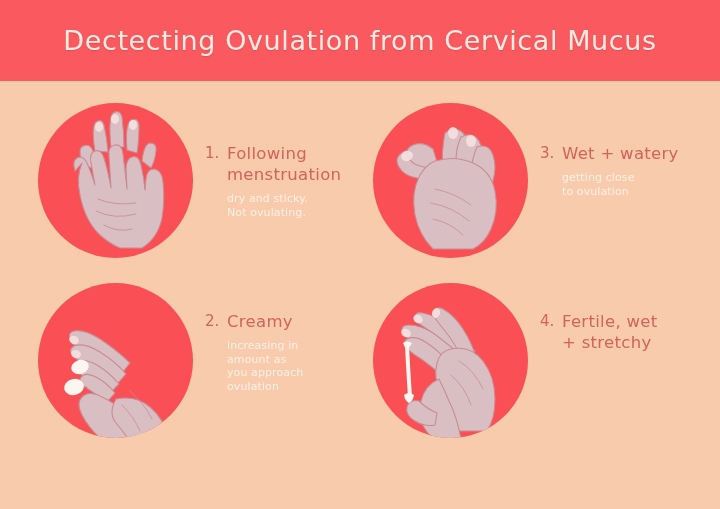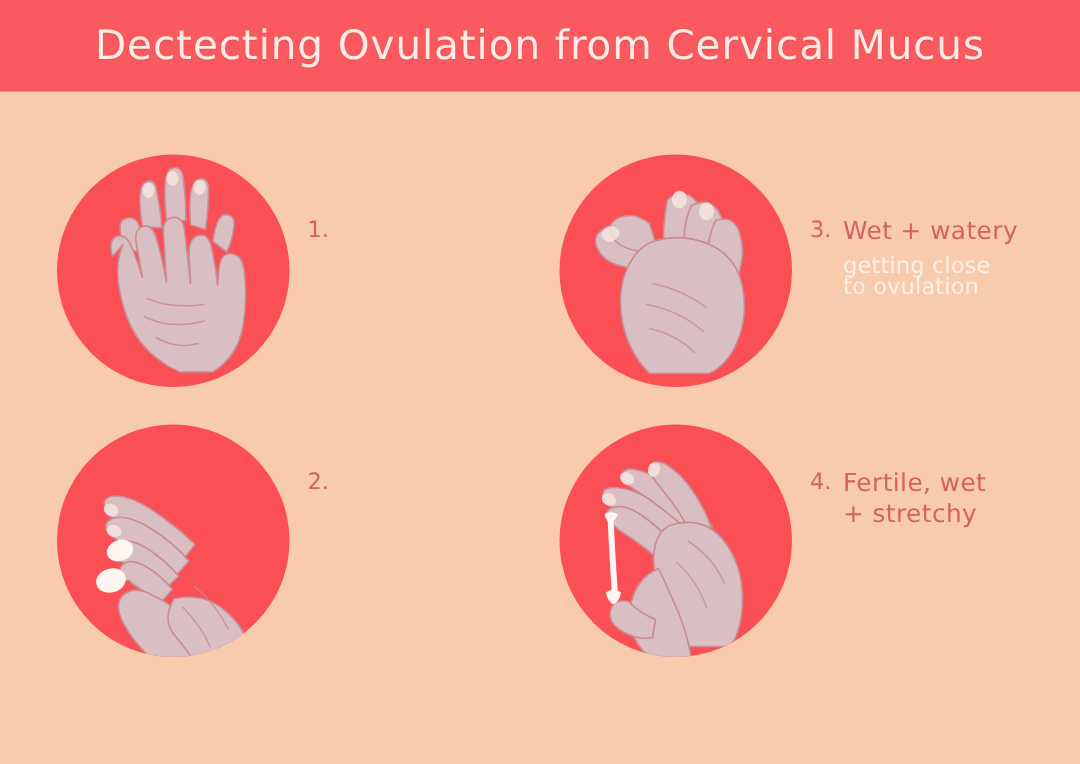--- a/index.html
+++ b/index.html
@@ -7,21 +7,21 @@
   body {
     background:#f8cbac;
     font-family:"DejaVu Sans", sans-serif;
     position:relative;
   }
 
   
   .header {
     position:absolute;
     left:0; top:0;
-    width:720px; height:61px;
+    width:720px; height:81px;
     background:#fa5a5f;
     display:flex;
     align-items:center;
     justify-content:center;
   }
   .header-title {
     color:#fdece4;
     font-family:"DejaVu Sans", sans-serif;
     font-size:27px;
     font-weight:400;
@@ -77,21 +77,21 @@
     color:#d4625e;
     font-size:16.5px;
     line-height:21px;
     letter-spacing:0.3px;
     font-family:"DejaVu Sans", sans-serif;
     white-space:pre-line;
   }
   .sub {
     margin-top:7px;
     color:#fdf0e7;
-    font-size:15px;
+    font-size:11px;
     line-height:13.5px;
     letter-spacing:0.1px;
     font-family:"DejaVu Sans", sans-serif;
     white-space:pre-line;
   }
 
   svg { display:block; }
 </style>
 </head>
 <body>
@@ -120,20 +120,26 @@
         </g>
         <g fill="#f6e2e2" opacity="0.9">
           <ellipse cx="61" cy="24" rx="4" ry="5"></ellipse>
           <ellipse cx="77" cy="16" rx="4" ry="5"></ellipse>
           <ellipse cx="95" cy="22" rx="4" ry="5"></ellipse>
         </g>
       </svg>
     </div>
     <div class="text-col">
       <span class="num">1.</span>
+      <div class="body-col">
+        <div class="heading">Following
+menstruation</div>
+        <div class="sub">dry and sticky.
+Not ovulating.</div>
+      </div>
     </div>
   </div>
 
   <div class="step step-2">
     <div class="circle">
       <svg viewBox="0 0 155 155" width="155" height="155">
         <g fill="#d9bfc4" stroke="#c98c92" stroke-width="1.1" stroke-linejoin="round" stroke-linecap="round">
           <path d="M34 60 q-6 -10 2 -12 q10 -2 26 8 q18 12 30 24 l-8 10 q-20 -14 -36 -22 q-10 -5 -14 -8z"></path>
           <path d="M36 74 q-7 -7 0 -11 q10 -4 26 6 q16 10 26 22 l-9 10 q-18 -13 -31 -20 q-9 -4 -12 -7z"></path>
           <path d="M40 90 q-8 -4 -3 -10 q8 -6 22 2 q13 8 22 19 l-10 10 q-14 -12 -24 -17 q-5 -3 -7 -4z"></path>
@@ -150,20 +156,27 @@
           <ellipse cx="36" cy="104" rx="10" ry="8" transform="rotate(-15 36 104)"></ellipse>
         </g>
         <g fill="#f6e2e2" opacity="0.9">
           <ellipse cx="36" cy="57" rx="5" ry="4" transform="rotate(25 36 57)"></ellipse>
           <ellipse cx="38" cy="71" rx="5" ry="4" transform="rotate(20 38 71)"></ellipse>
         </g>
       </svg>
     </div>
     <div class="text-col">
       <span class="num">2.</span>
+      <div class="body-col">
+        <div class="heading">Creamy</div>
+        <div class="sub">increasing in
+amount as
+you approach
+ovulation</div>
+      </div>
     </div>
   </div>
 
   <div class="step step-3">
     <div class="circle">
       <svg viewBox="0 0 155 155" width="155" height="155">
         <g fill="#d9bfc4" stroke="#c98c92" stroke-width="1.1" stroke-linejoin="round" stroke-linecap="round">
           <path d="M72 30 q10 -8 18 0 q8 8 8 24 q0 18 -6 28 l-20 -6 q-4 -20 -2 -32 q1 -10 2 -14z"></path>
           <path d="M88 34 q12 -6 18 4 q6 10 4 26 q-2 14 -8 22 l-18 -6 q-2 -22 0 -34 q2 -8 4 -12z"></path>
           <path d="M104 44 q12 -4 16 8 q4 12 0 26 q-3 12 -8 18 l-16 -8 q0 -20 4 -32 q2 -8 4 -12z"></path>

